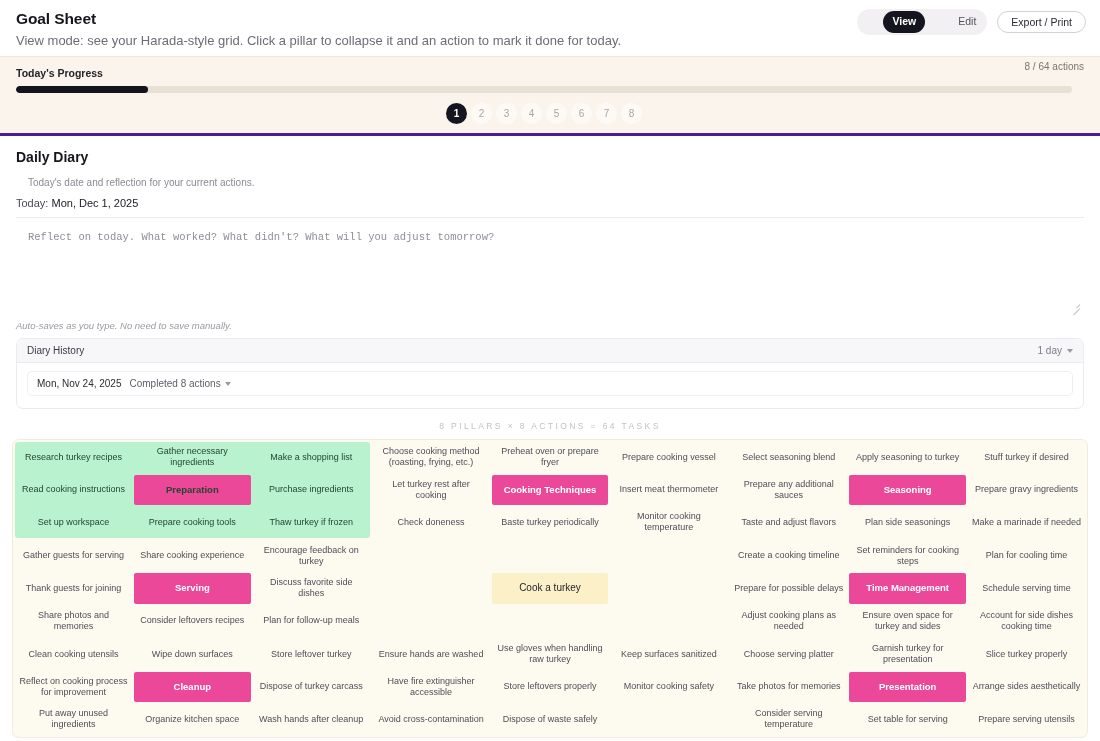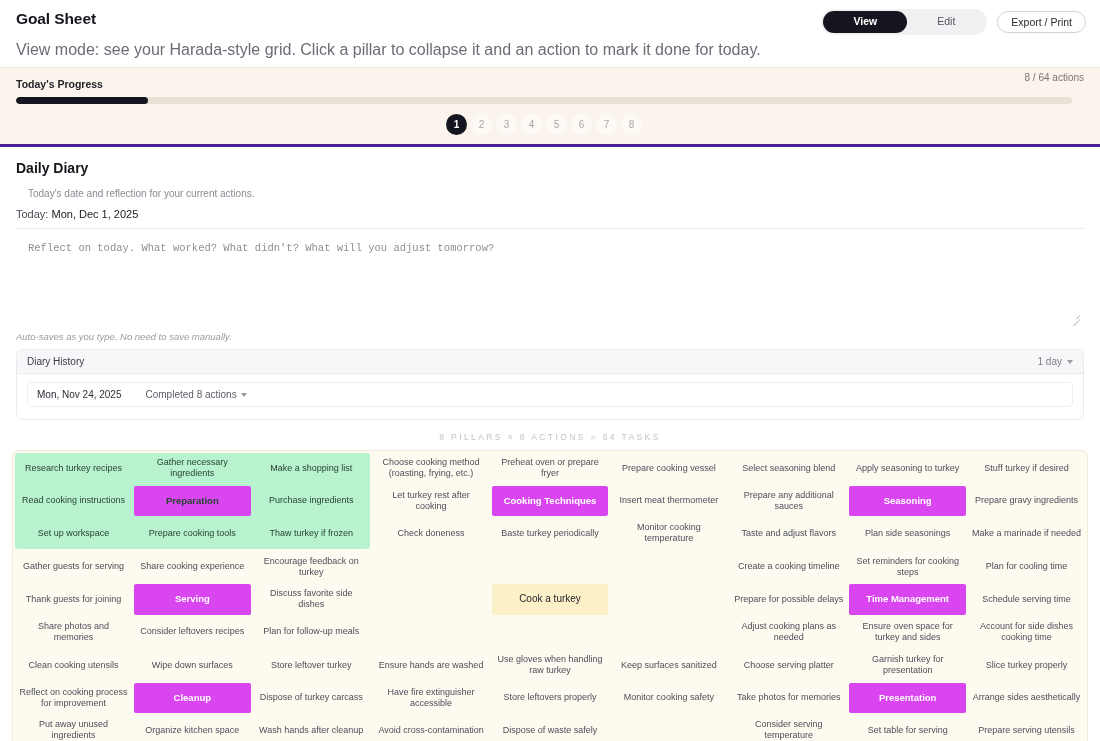--- a/index.html
+++ b/index.html
@@ -18,48 +18,49 @@
     padding: 10px 16px 8px 16px;
     background: #ffffff;
   }
   .page-title {
     font-size: 15.5px;
     font-weight: 700;
     letter-spacing: -0.1px;
     color: #15151c;
   }
   .page-sub {
-    margin-top: 13px;
-    font-size: 16px;
+    margin-top: 5px;
+    font-size: 13px;
     color: #6c6c77;
   }
   .header-controls {
     position: absolute;
     top: 9px; right: 14px;
     display: flex;
     align-items: center;
     gap: 10px;
   }
   .seg {
     display: flex;
     align-items: center;
     background: #f2f0f3;
     border-radius: 999px;
     padding: 2px;
   }
   .seg-btn {
     font-size: 10.5px;
-    padding: 3px 30px;
+    padding: 3px 9px;
     border-radius: 999px;
     color: #53535e;
     cursor: pointer;
     border: none;
     background: transparent;
     font-family: inherit;
     line-height: 1.5;
+    margin-left: 24px;
   }
   .seg-btn.active {
     background: #15151f;
     color: #ffffff;
     font-weight: 600;
   }
   .btn-outline {
     font-size: 10.5px;
     padding: 4px 13px;
     border-radius: 999px;
@@ -221,21 +222,21 @@
   .caret {
     width: 0; height: 0;
     border-left: 3px solid transparent;
     border-right: 3px solid transparent;
     border-top: 4px solid #9a9aa3;
   }
   .history-body { padding: 8px 10px 12px 10px; }
   .history-row {
     display: flex;
     align-items: flex-start;
-    gap: 24px;
+    gap: 8px;
     border: 1px solid #eeedf0;
     border-radius: 5px;
     padding: 6px 9px;
     background: #ffffff;
   }
   .history-date { font-size: 10px; color: #2c2c35; }
   .history-meta {
     font-size: 10px; color: #5d5d68;
     display: flex; align-items: center; gap: 4px;
     cursor: pointer;
@@ -276,21 +277,21 @@
     text-align: center;
     font-size: 9px;
     line-height: 1.22;
     color: #4e4e58;
     padding: 1px 3px;
     cursor: pointer;
     border-radius: 2px;
   }
   .block.done .cell { color: #24452f; }
   .cell.center {
-    background: #d946ef;
+    background: #ec4899;
     color: #ffffff;
     font-weight: 700;
     font-size: 9.5px;
     border-radius: 2px;
   }
   .cell.core {
     background: #fcf0c9;
     color: #26262e;
     font-weight: 400;
     font-size: 10px;

